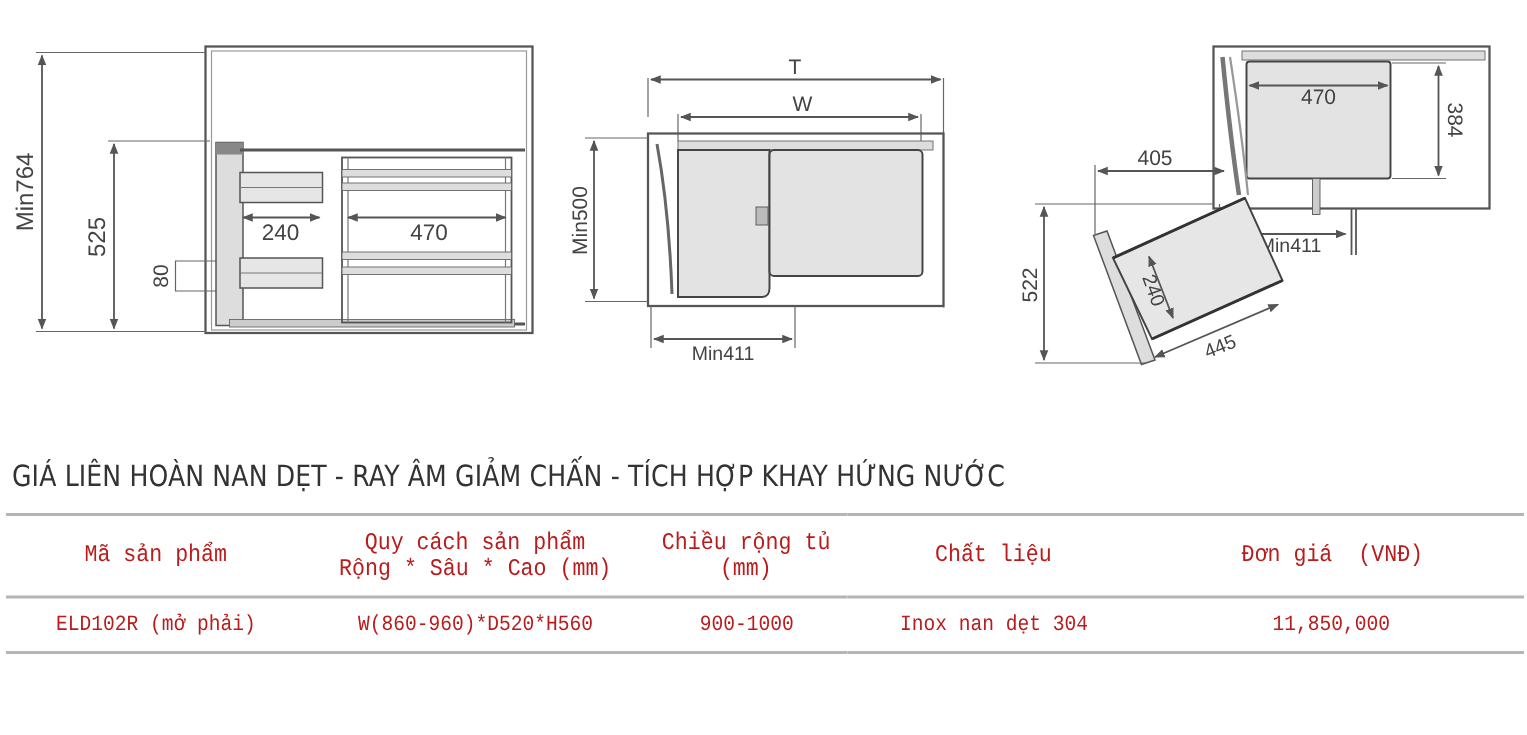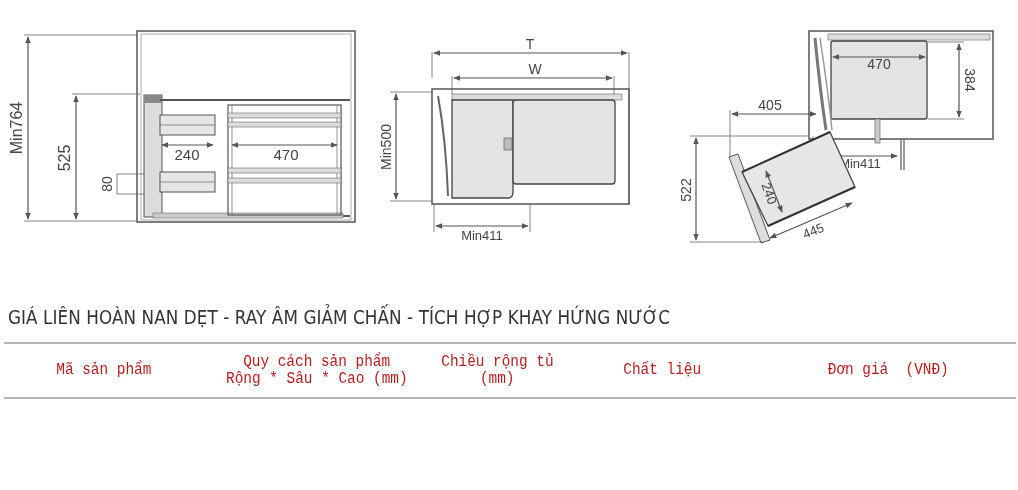--- a/index.html
+++ b/index.html
@@ -164,14 +164,21 @@
   <thead>
     <tr>
       <th class="c1"><span class="hdr-text">Mã sản phẩm</span></th>
       <th class="c2"><span class="hdr-text">Quy cách sản phẩm</span><br><span class="hdr-text">Rộng * Sâu * Cao (mm)</span></th>
       <th class="c3"><span class="hdr-text">Chiều rộng tủ</span><br><span class="hdr-text">(mm)</span></th>
       <th class="c4"><span class="hdr-text">Chất liệu</span></th>
       <th class="c5"><span class="hdr-text" style="white-space:pre;">Đơn giá  (VNĐ)</span></th>
     </tr>
   </thead>
   <tbody>
+    <tr>
+      <td><span class="cell-text">ELD102R (mở phải)</span></td>
+      <td><span class="cell-text">W(860-960)*D520*H560</span></td>
+      <td><span class="cell-text">900-1000</span></td>
+      <td><span class="cell-text">Inox nan dẹt 304</span></td>
+      <td><span class="cell-text">11,850,000</span></td>
+    </tr>
   </tbody>
 </table>
 
 </body></html>

